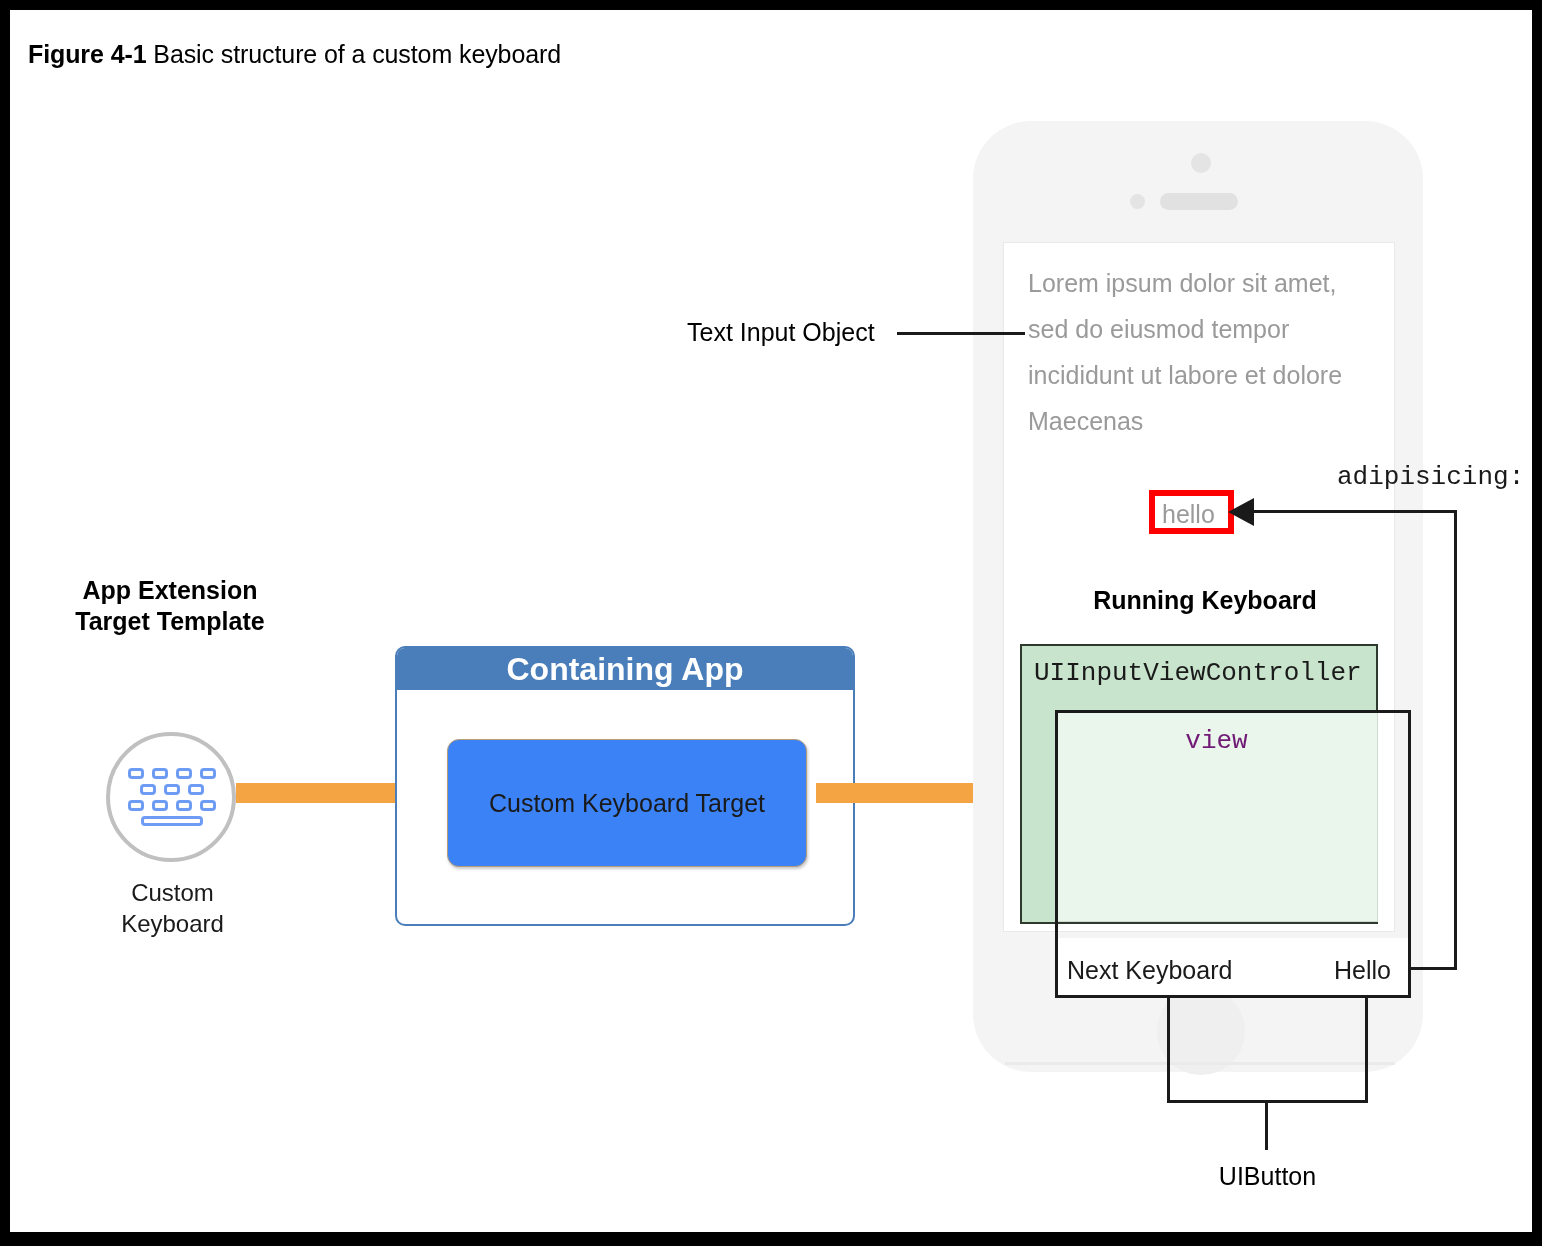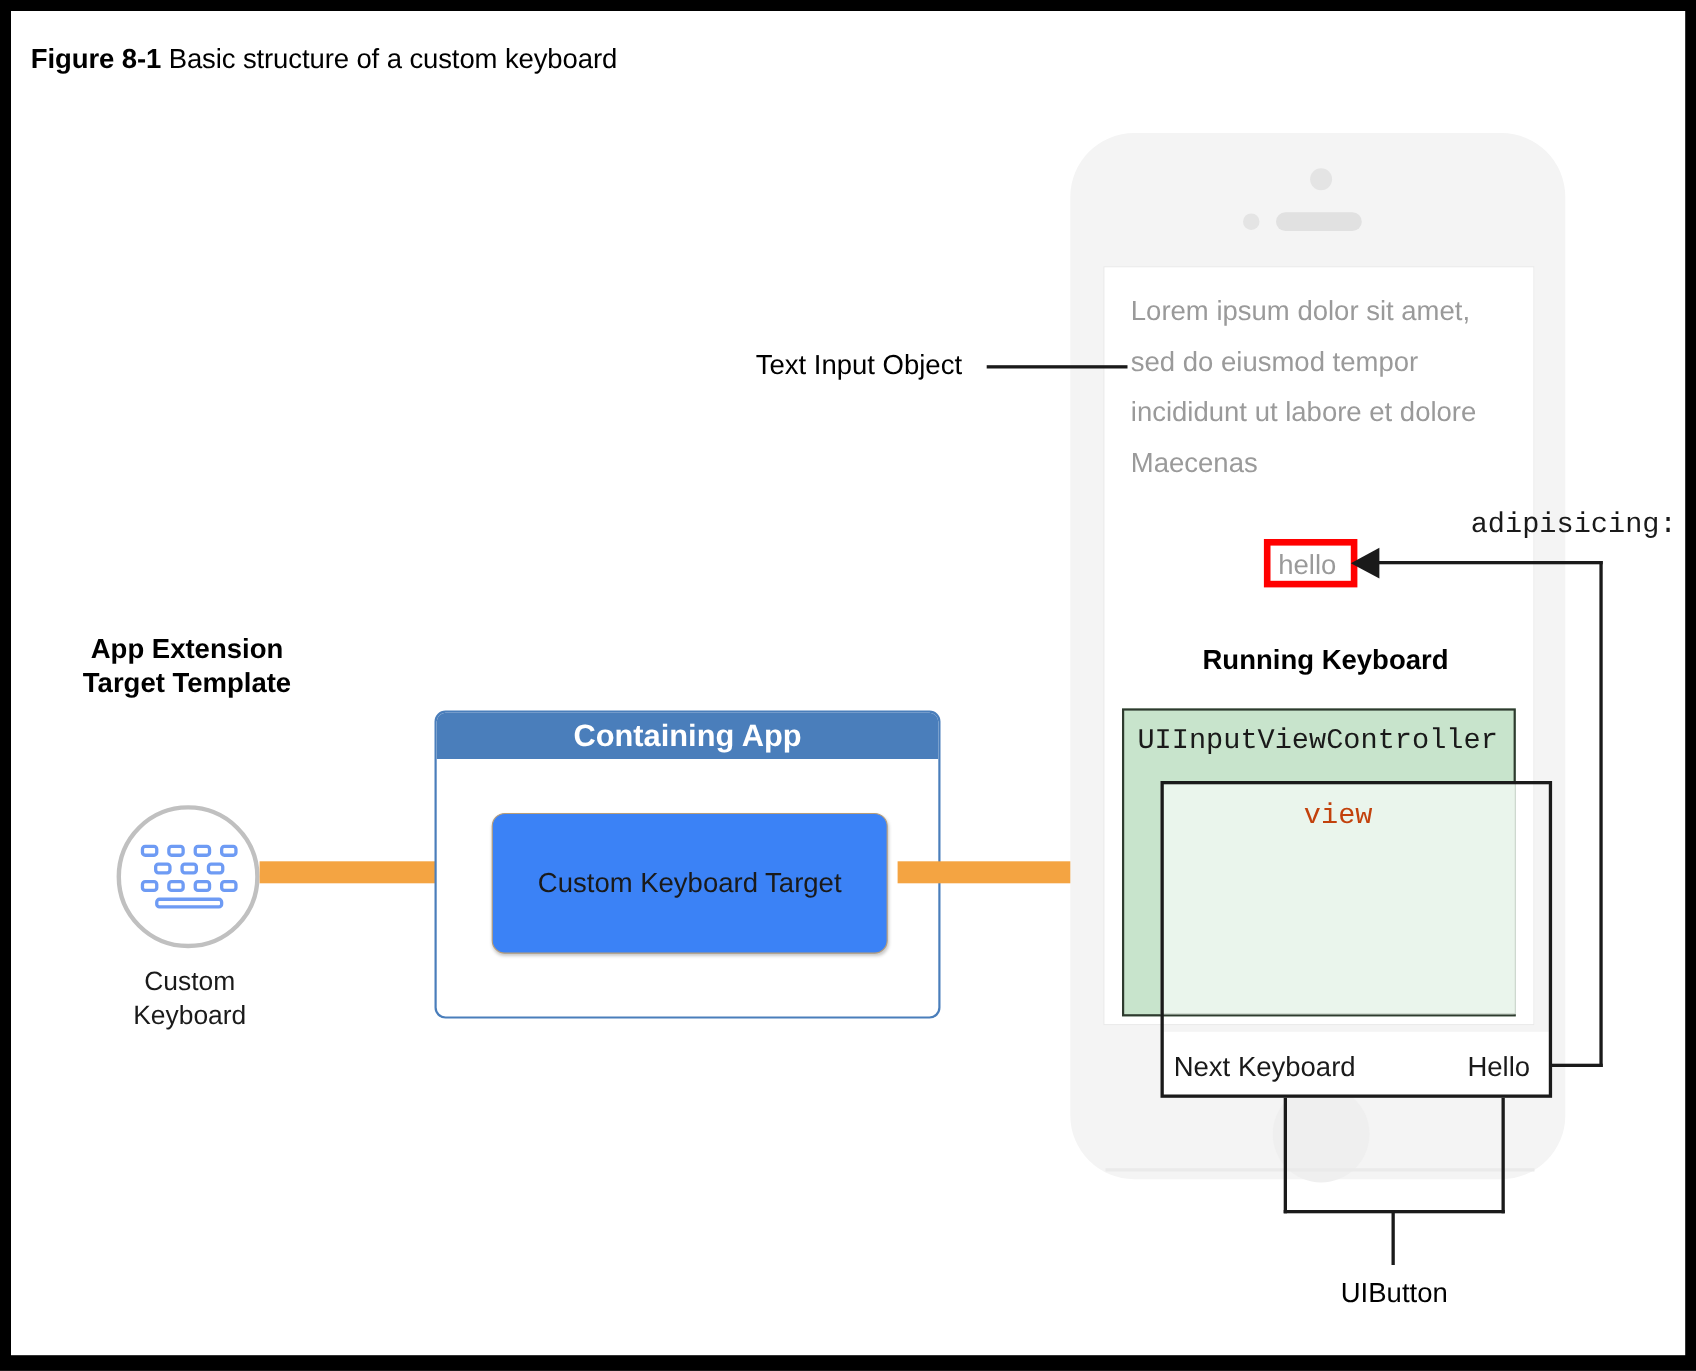--- a/index.html
+++ b/index.html
@@ -84,21 +84,21 @@
     background: #ffffff;
     box-sizing: border-box;
     overflow: hidden;
   }
   #containing-app-header {
     position: absolute; left: 0; top: 0;
     width: 100%; height: 42px;
     background: #4a7ebb;
     color: #ffffff;
     font-weight: bold;
-    font-size: 28px;
+    font-size: 32px;
     display: flex; align-items: center; justify-content: center;
   }
   #custom-kb-target {
     left: 437px; top: 729px;
     width: 360px; height: 128px;
     background: #3b82f6;
     border: 1px solid #b79d79;
     border-radius: 12px;
     box-sizing: border-box;
     display: flex; align-items: center; justify-content: center;
@@ -201,21 +201,21 @@
     width: 323px; height: 212px;
     background: #eaf5ec;
     border: 1px solid #cfd9d0;
     box-sizing: border-box;
   }
   #view-label {
     left: 1045px; top: 716px;
     width: 323px;
     text-align: center;
     font-family: "Liberation Mono", monospace;
-    font-size: 26px; color: #c2410c;
+    font-size: 26px; color: #701a75;
   }
   #button-bar {
     left: 1045px; top: 700px;
     width: 356px; height: 288px;
     border: 3px solid #1a1a1a;
     background: transparent;
     box-sizing: border-box;
   }
   #btn-next {
     left: 1057px; top: 946px;
@@ -267,21 +267,21 @@
     font-size: 25px; color: #000000;
   }
 </style>
 </head>
 <body>
 
 <div id="figure-root">
   <div id="canvas">
 
     <div id="caption" class="abs">
-      <span class="lbl">Figure 8-1</span>
+      <span class="lbl">Figure 4-1</span>
       <span class="txt">Basic structure of a custom keyboard</span>
     </div>
 
     <div id="tmpl-title" class="abs section-title">App Extension
 Target Template</div>
 
     <div id="kb-circle" class="abs"></div>
     <div id="kb-icon" class="abs">
 
       <div class="key" style="left:0px;  top:0px;  width:16px; height:11px;"></div>

